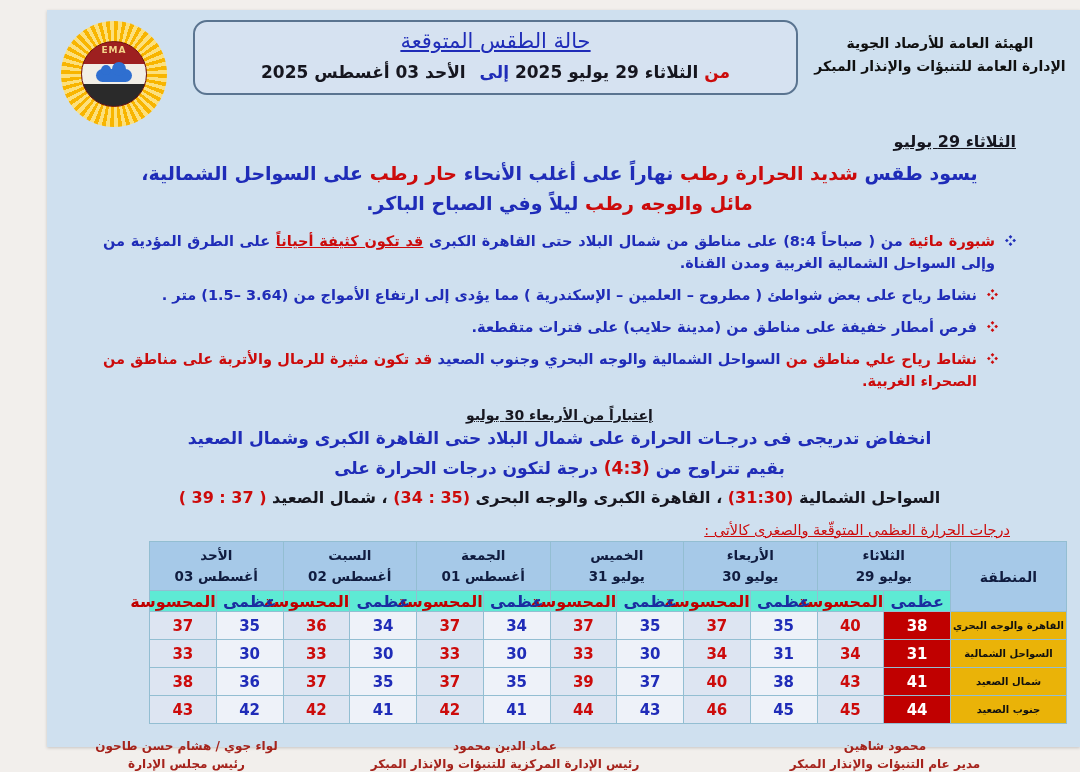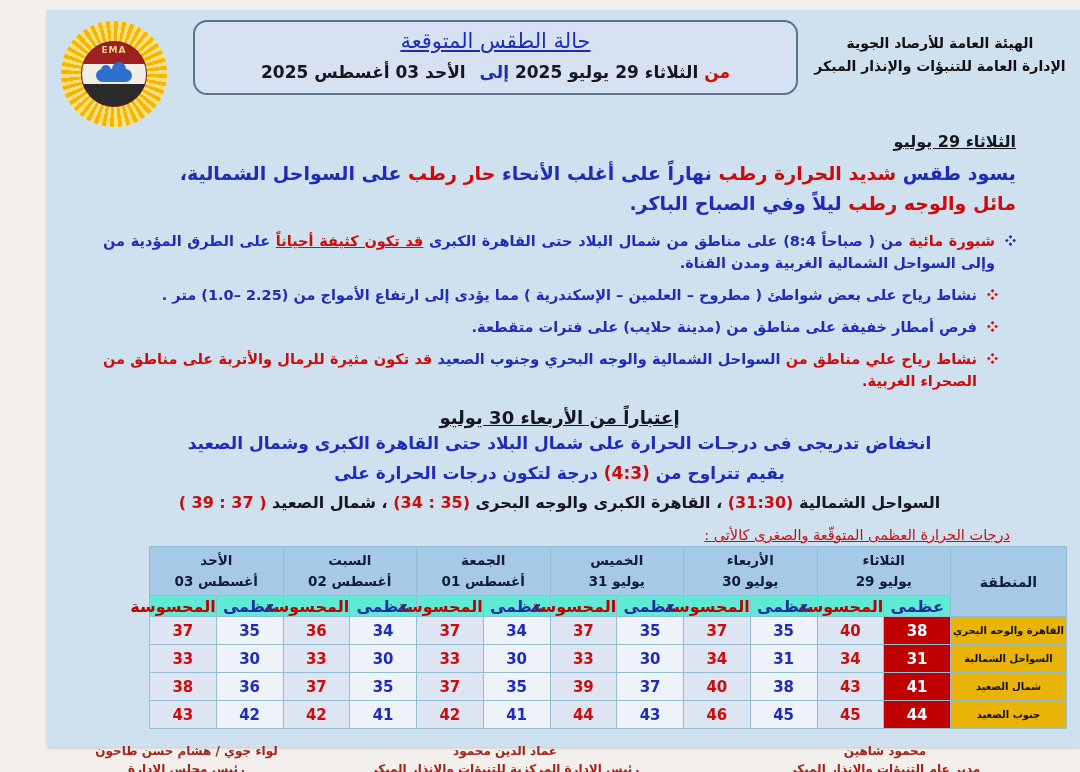--- a/index.html
+++ b/index.html
@@ -24,27 +24,27 @@
   .cloud{position:absolute;top:42%;left:50%;width:36px;height:13px;margin-left:-18px;
          background:#2f6fd0;border-radius:8px;}
   .cloud::before{content:"";position:absolute;top:-7px;right:6px;width:14px;height:14px;
                  background:#2f6fd0;border-radius:50%;}
   .cloud::after{content:"";position:absolute;top:-4px;left:5px;width:10px;height:10px;
                 background:#2f6fd0;border-radius:50%;}
   
   .content{padding:0 64px 0 56px;}
   .s1-head{margin-top:5px;text-align:right;font-size:16px;font-weight:bold;color:#16161f;
            text-decoration:underline;}
-  .intro{font-size:19px;font-weight:bold;line-height:30px;margin-top:7px;}
+  .intro{text-align:center;font-size:19px;font-weight:bold;line-height:30px;margin-top:7px;}
   .bullets{margin-top:12px;}
   .bullet{display:flex;align-items:flex-start;margin-bottom:10px;font-size:14.5px;font-weight:bold;line-height:22px;}
   .bullet.indent{margin-right:18px;}
   .bullet .marker{flex:0 0 auto;margin-left:10px;margin-top:5px;line-height:0;}
   .bullet p{margin:0;flex:1;text-align:justify;text-align-last:right;}
-  .s2-head{margin-top:15px;text-align:center;font-size:18px;font-weight:bold;color:#16161f;
+  .s2-head{margin-top:15px;text-align:center;font-size:14px;font-weight:bold;color:#16161f;
            text-decoration:underline;}
   .s2-line{text-align:center;font-size:17px;font-weight:bold;line-height:30px;}
   .caption{margin:9px 6px 3px 0;text-align:right;font-size:14.5px;font-weight:normal;
            color:#cc0b0b;text-decoration:underline;}
   .u{text-decoration:underline;}
   .num{unicode-bidi:isolate;}
   
   table.fx{border-collapse:collapse;table-layout:fixed;width:918px;margin:2px 13px 0 0;
            background:#e7edf6;border:1.5px solid #7fa9c4;}
   table.fx th,table.fx td{border:1px solid #93bed2;padding:0;text-align:center;vertical-align:middle;}
@@ -100,21 +100,21 @@
         <div class="bullet">
           <span class="marker"><svg width="11" height="11" viewBox="0 0 12 12">
               <path fill="#1f2cb8" d="M6 0l2 2-2 2-2-2zM10 4l2 2-2 2-2-2zM6 8l2 2-2 2-2-2zM2 4l2 2-2 2-2-2z"></path>
             </svg></span>
           <p><span style="color: rgb(204, 11, 11);">شبورة مائية </span><span style="color: rgb(31, 44, 184);">من </span><span dir="ltr" class="num" style="color: rgb(31, 44, 184);">(8:4 صباحاً )</span><span style="color: rgb(31, 44, 184);"> على مناطق من شمال البلاد حتى القاهرة الكبرى </span><span class="u" style="color: rgb(204, 11, 11);">قد تكون كثيفة أحياناً</span><span style="color: rgb(31, 44, 184);"> على الطرق المؤدية من وإلى السواحل الشمالية الغربية ومدن القناة.</span></p>
         </div>
         <div class="bullet indent">
           <span class="marker"><svg width="11" height="11" viewBox="0 0 12 12">
               <path fill="#cc0b0b" d="M6 0l2 2-2 2-2-2zM10 4l2 2-2 2-2-2zM6 8l2 2-2 2-2-2zM2 4l2 2-2 2-2-2z"></path>
             </svg></span>
-          <p><span style="color: rgb(31, 44, 184);">نشاط رياح على بعض شواطئ ( مطروح – العلمين – الإسكندرية ) مما يؤدى إلى ارتفاع الأمواج  من </span><span dir="ltr" class="num" style="color: rgb(31, 44, 184);">(1.0– 2.25)</span><span style="color: rgb(31, 44, 184);"> متر .</span></p>
+          <p><span style="color: rgb(31, 44, 184);">نشاط رياح على بعض شواطئ ( مطروح – العلمين – الإسكندرية ) مما يؤدى إلى ارتفاع الأمواج  من </span><span dir="ltr" class="num" style="color: rgb(31, 44, 184);">(1.5– 3.64)</span><span style="color: rgb(31, 44, 184);"> متر .</span></p>
         </div>
         <div class="bullet indent">
           <span class="marker"><svg width="11" height="11" viewBox="0 0 12 12">
               <path fill="#cc0b0b" d="M6 0l2 2-2 2-2-2zM10 4l2 2-2 2-2-2zM6 8l2 2-2 2-2-2zM2 4l2 2-2 2-2-2z"></path>
             </svg></span>
           <p><span style="color: rgb(31, 44, 184);">فرص أمطار خفيفة على مناطق من (مدينة حلايب) على فترات متقطعة.</span></p>
         </div>
         <div class="bullet indent">
           <span class="marker"><svg width="11" height="11" viewBox="0 0 12 12">
               <path fill="#cc0b0b" d="M6 0l2 2-2 2-2-2zM10 4l2 2-2 2-2-2zM6 8l2 2-2 2-2-2zM2 4l2 2-2 2-2-2z"></path>

